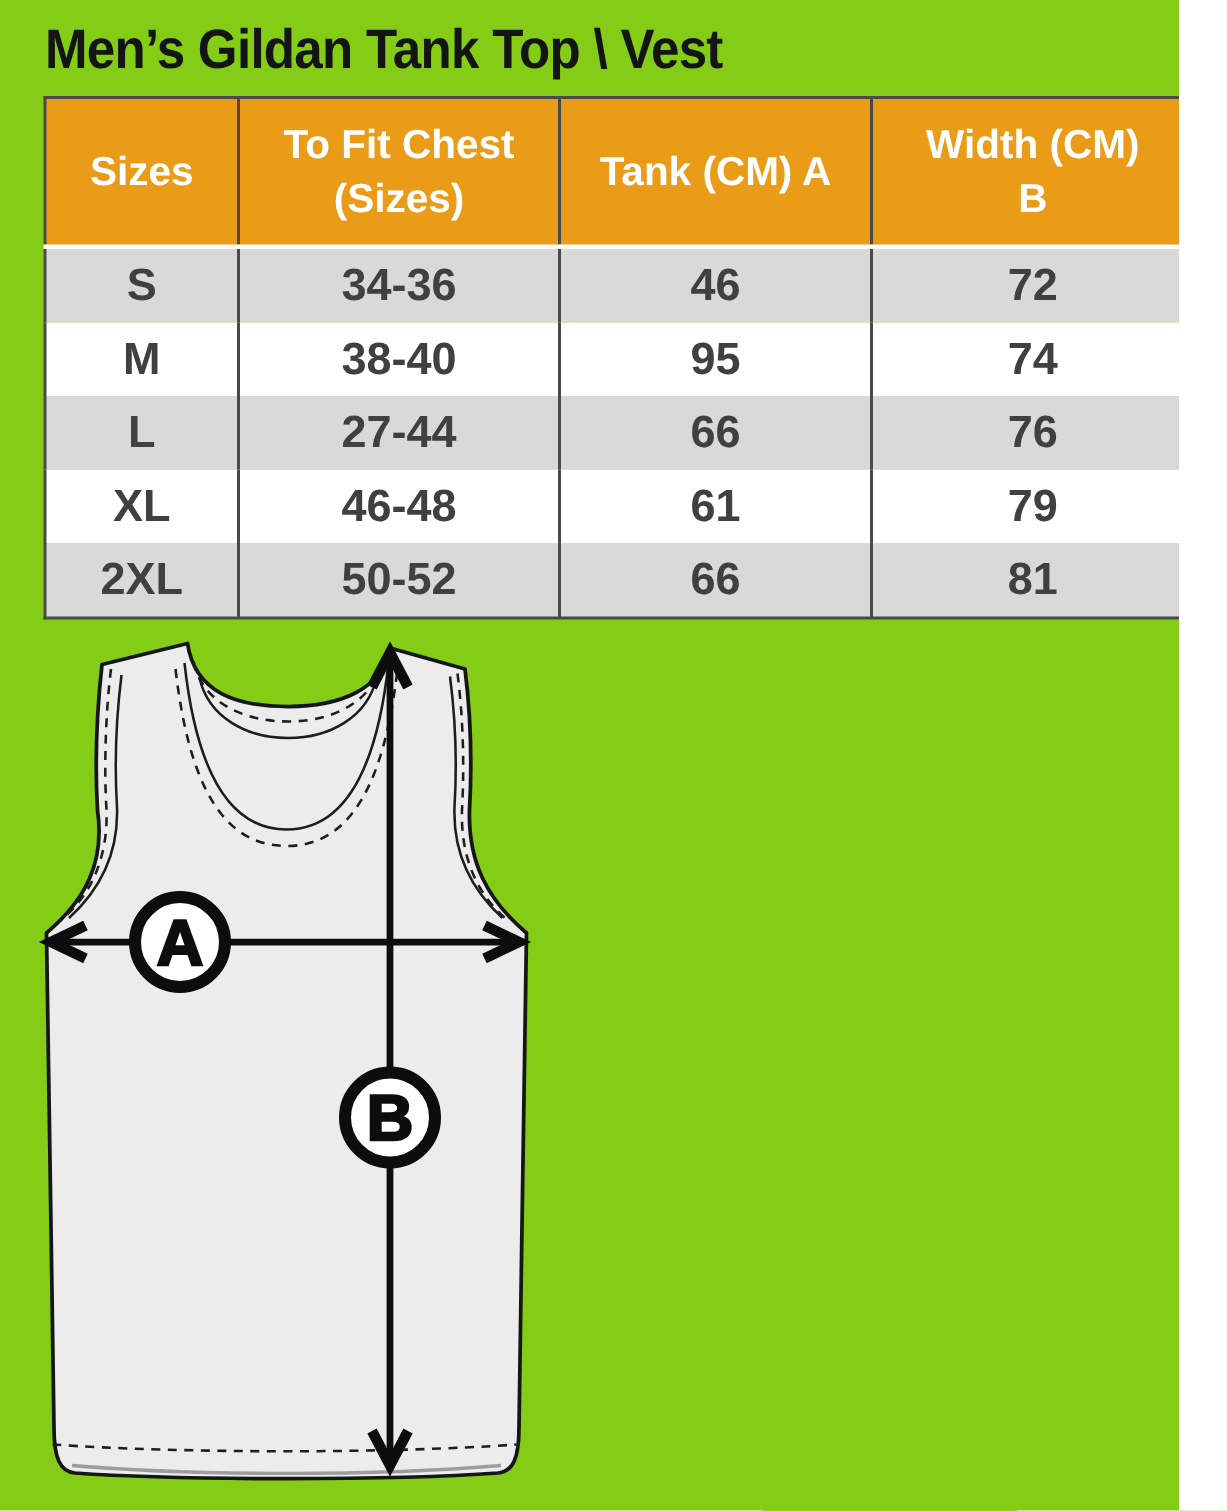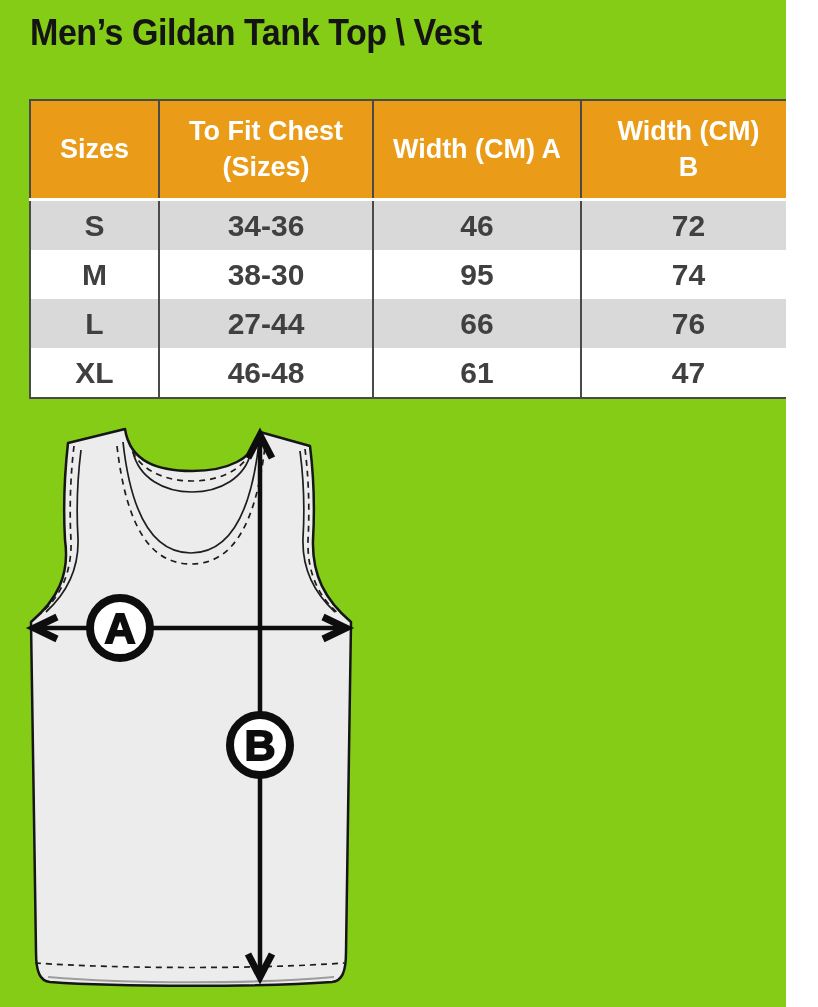--- a/index.html
+++ b/index.html
@@ -9,21 +9,20 @@
   }
   .page-title{
     position:absolute;left:30px;top:12px;margin:0;
     font-size:37px;font-weight:bold;color:#141414;white-space:nowrap;
     transform:scaleX(0.92);transform-origin:left center;letter-spacing:-0.5px;
   }
   table.size-table{
     position:absolute;left:29px;top:64px;width:766px;
     border-collapse:collapse;table-layout:fixed;
     border:2px solid #4a4a4a;
-    margin-top:35px;
   }
   .size-table th{
     background:var(--header-bg,#EA9C18);color:#fff;
     font-size:27px;font-weight:bold;text-align:center;vertical-align:middle;
     white-space:pre-line;line-height:1.32;height:97px;padding:0 2px;
     border-bottom:3px solid #fff;
   }
   .size-table th + th, .size-table td + td{border-left:2px solid #4a4a4a;}
   .size-table td{
     font-size:30px;font-weight:bold;color:var(--cell-text,#404040);
@@ -56,49 +55,55 @@
       <col style="width:129px">
         <col style="width:214px">
         <col style="width:208px">
         <col style="width:215px">
     </colgroup>
     <thead>
       <tr>
         <th>Sizes</th>
         <th>To Fit Chest
 (Sizes)</th>
-        <th>Width (CM) A</th>
+        <th>Tank (CM) A</th>
         <th>Width  (CM)
 B</th>
       </tr>
     </thead>
     <tbody>
       <tr>
         <td>S</td>
         <td>34-36</td>
         <td>46</td>
         <td>72</td>
       </tr>
       <tr>
         <td>M</td>
-        <td>38-30</td>
+        <td>38-40</td>
         <td>95</td>
         <td>74</td>
       </tr>
       <tr>
         <td>L</td>
         <td>27-44</td>
         <td>66</td>
         <td>76</td>
       </tr>
       <tr>
         <td>XL</td>
         <td>46-48</td>
         <td>61</td>
-        <td>47</td>
+        <td>79</td>
+      </tr>
+      <tr>
+        <td>2XL</td>
+        <td>50-52</td>
+        <td>66</td>
+        <td>81</td>
       </tr>
     </tbody>
   </table>
 
   <svg class="diagram-svg" width="818" height="592" viewBox="0 415 818 592">
 
     <path class="garment" d="M 68,443 L 125,429
          C 130,462 158,471 192,471 C 226,471 255,460 260,432
          L 310,446
          C 313,470 315,505 313,540 C 312,575 325,600 351,622

